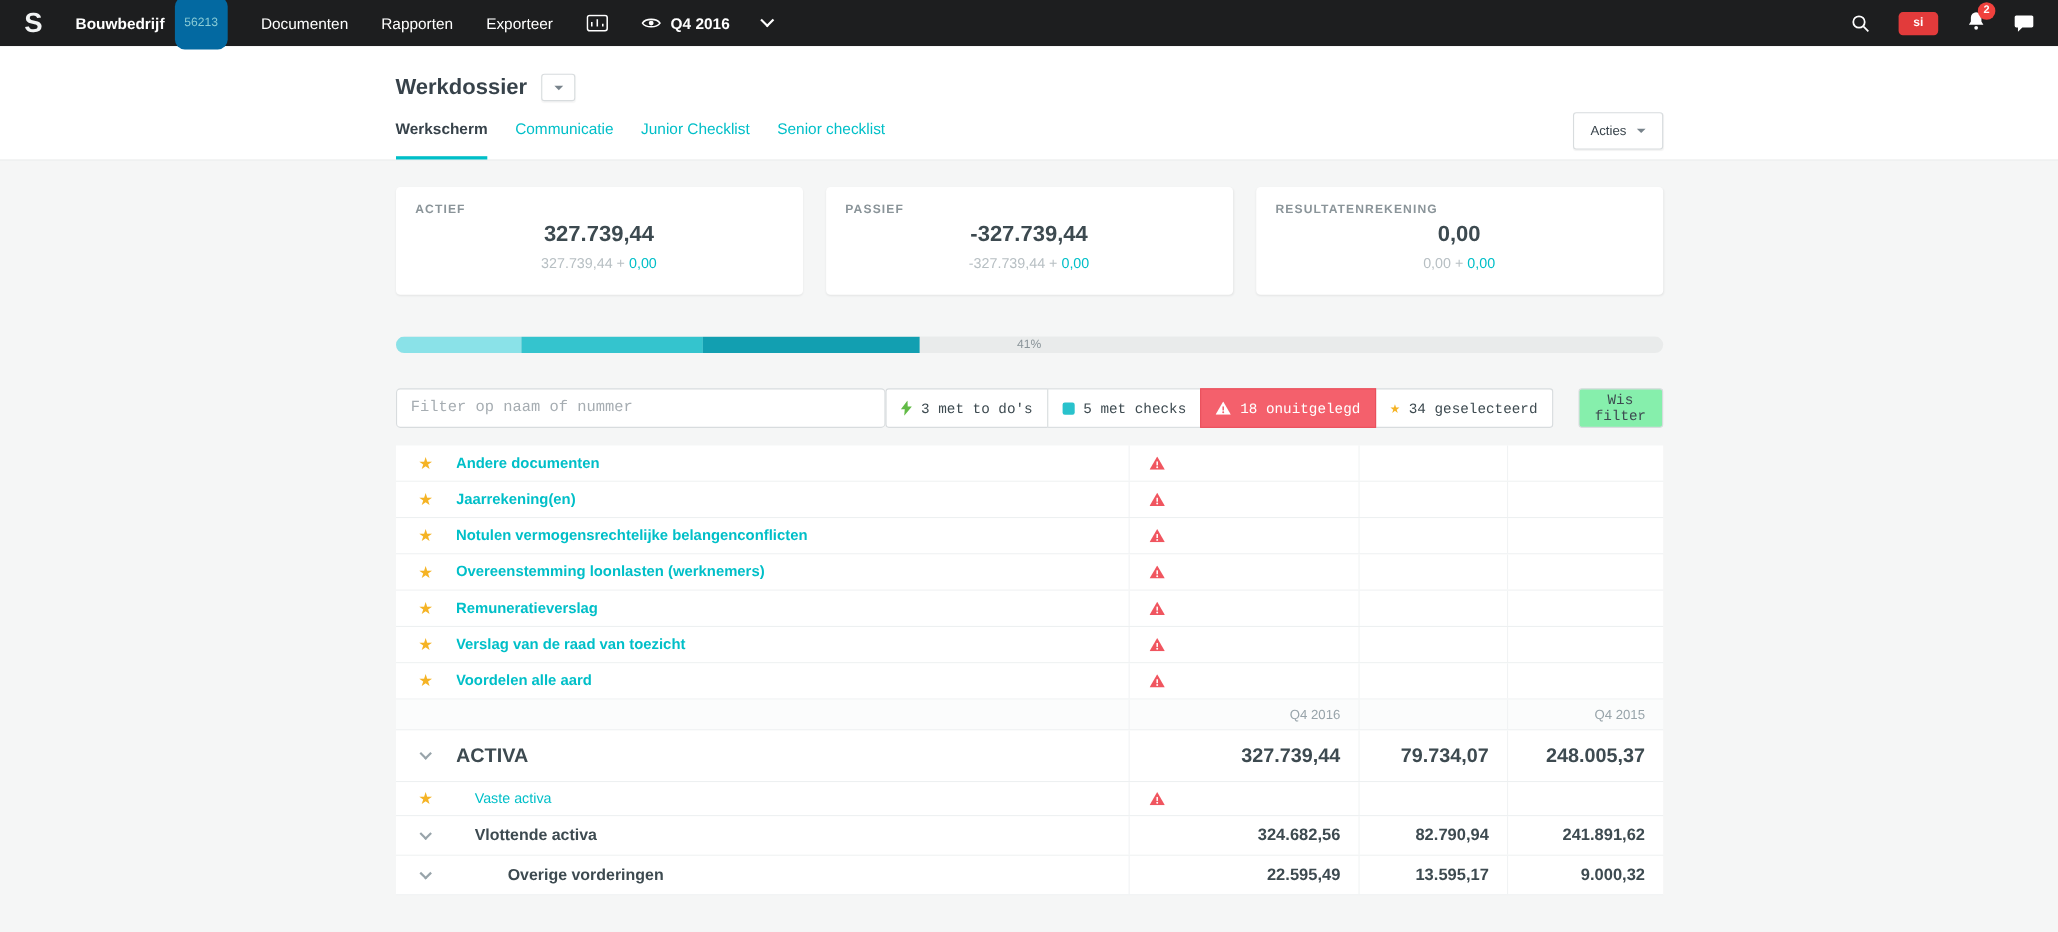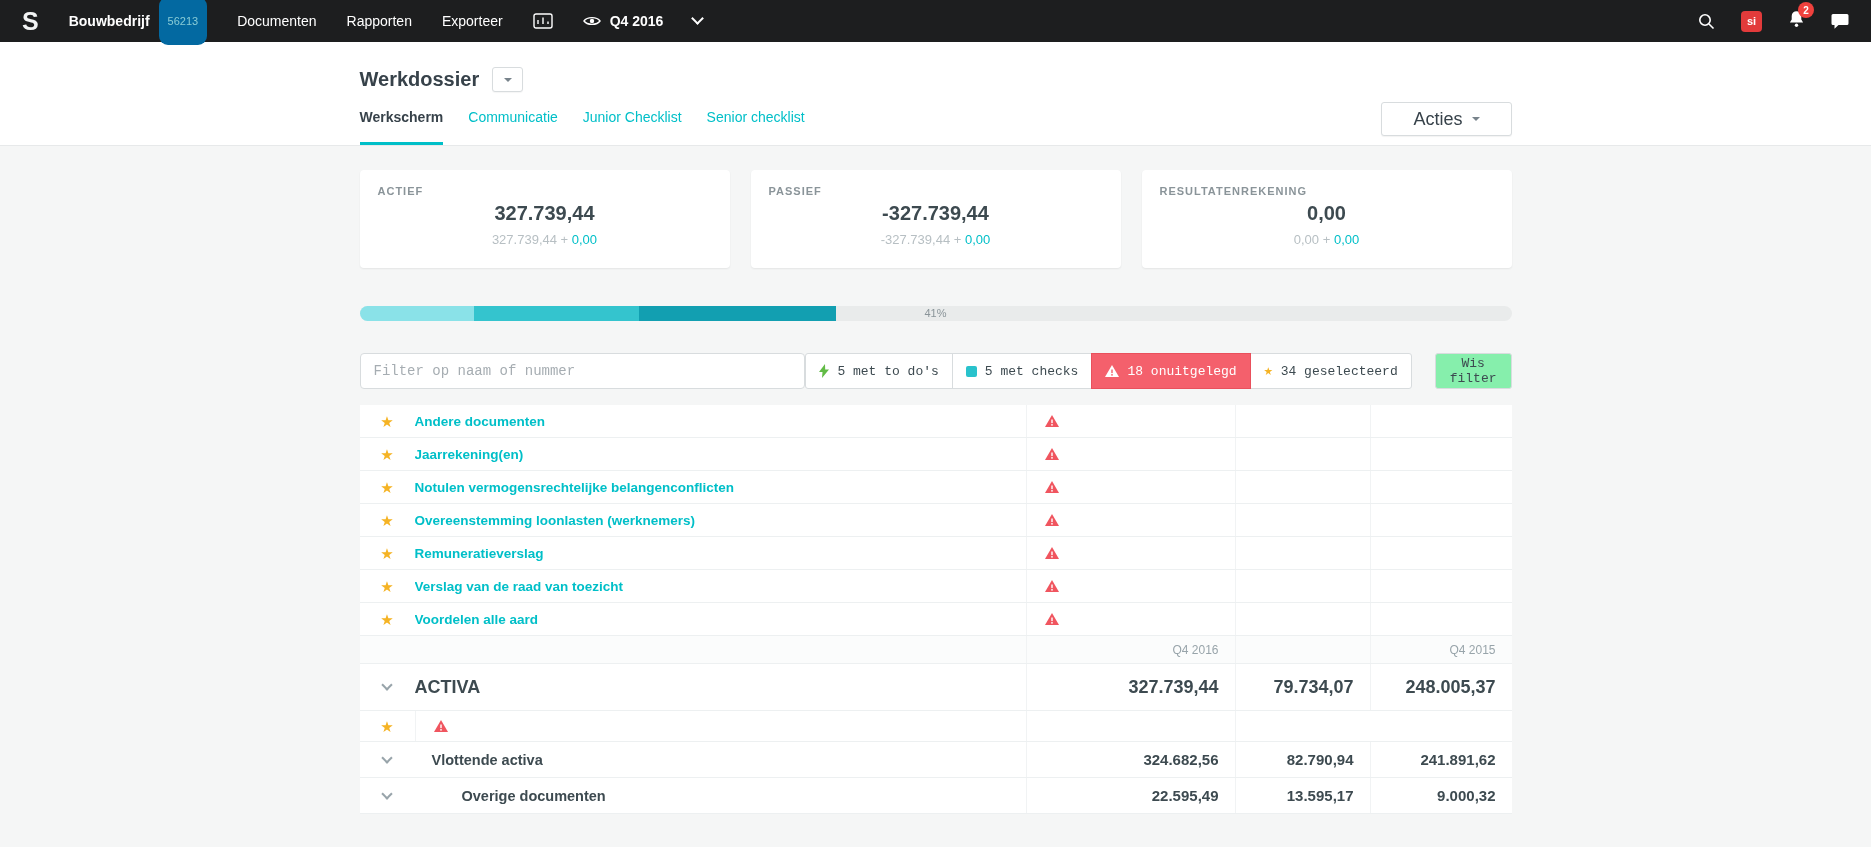--- a/index.html
+++ b/index.html
@@ -14,43 +14,43 @@
   .logo { color:#f2f4f4; font-size:25px; font-weight:bold; line-height:1; cursor:pointer; }
   .nav-company { display:flex; align-items:center; gap:9px; color:#fff; font-size:14px; font-weight:bold; }
   .pill-badge { background:#0369a1; color:#8accd6; font-size:11px; font-weight:normal;
     padding:18px 9px; border-radius:9px; }
   .nav-item { color:#fff; font-size:14px; }
   .nav-ico { display:flex; align-items:center; cursor:pointer; }
   .nav-period { display:flex; align-items:center; gap:9px; color:#fff; font-size:14px; font-weight:bold; }
   .nav-chev { width:9px; height:9px; border-right:2px solid #fff; border-bottom:2px solid #fff;
     transform:rotate(45deg); margin-top:-5px; cursor:pointer; }
   .nav-right { display:flex; align-items:center; gap:26px; }
-  .si-app { width:21px; height:21px; background:#e23b3b; color:#fff; border-radius:4px;
+  .si-app { width:36px; height:21px; background:#e23b3b; color:#fff; border-radius:4px;
     font-size:11px; font-weight:bold; display:flex; align-items:center; justify-content:center; cursor:pointer; }
   .bell-wrap { position:relative; cursor:pointer; }
   .bell-badge { position:absolute; top:-8px; right:-9px; background:#f0413d; color:#fff;
     font-size:10px; font-weight:bold; min-width:16px; height:16px; border-radius:8px;
     display:flex; align-items:center; justify-content:center; padding:0 4px; }
 
   
   .page-header { background:#fff; border-bottom:1px solid #e7e9ea; padding-top:25px; }
   .container { width:1152px; margin:0 auto; }
   .title-row { display:flex; align-items:center; gap:13px; }
   .page-title { font-size:20px; font-weight:bold; color:#37424a; }
   .mini-drop { height:25px; width:31px; background:#fff; border:1px solid #d8dcde; border-radius:3px;
     display:flex; align-items:center; justify-content:center; cursor:pointer;
     box-shadow:0 1px 1px rgba(0,0,0,0.04); }
   .caret { width:0; height:0; border-left:4px solid transparent; border-right:4px solid transparent;
     border-top:4px solid #78838b; }
   .tabs-row { display:flex; justify-content:space-between; align-items:flex-start; margin-top:17px; }
   .tabs { display:flex; gap:25px;align-items:center; }
   .tab { font-size:14px; color:#00bfc8; padding-bottom:20px; cursor:pointer; }
   .tab.active { color:#37424a; font-weight:bold; border-bottom:3px solid #00bfc8; padding-bottom:17px; }
-  .acties-btn { height:34px; padding:0 31px; background:#fff; border:1px solid #d8dcde; border-radius:3px;
-    font-size:18px; color:#37424a; display:flex; align-items:center; gap:9px; margin-top:-7px;
+  .acties-btn { height:34px; padding:0 15px; background:#fff; border:1px solid #d8dcde; border-radius:3px;
+    font-size:12px; color:#37424a; display:flex; align-items:center; gap:9px; margin-top:-7px;
     cursor:pointer; box-shadow:0 1px 1px rgba(0,0,0,0.05); font-family:inherit; }
 
   
   .content { padding-top:24px; }
   .cards { display:flex; gap:21px; }
   .card { flex:1; background:#fff; border-radius:4px; box-shadow:0 1px 2px rgba(0,0,0,0.07);
     height:98px; padding:15px 18px; }
   .card-title { font-size:11px; font-weight:bold; letter-spacing:1px; color:#8a9499; }
   .card-value { text-align:center; font-size:20px; font-weight:bold; color:#3d4a50; margin-top:5px; }
   .card-sub { text-align:center; font-size:13px; color:#b7bfc3; margin-top:7px; }
@@ -218,21 +218,21 @@
     </div>
 
     <div class="filter-row">
       <input class="filter-input" type="text" placeholder="Filter op naam of nummer" style="">
       <div class="filter-right">
         <div class="btn-group">
           <button class="fbtn">
             <svg width="10" height="14" viewBox="0 0 10 14">
               <path d="M6 0 L0 8 h3.5 L3 14 L10 5.5 H6.2 Z" fill="#62bb46"></path>
             </svg>
-            <span>5 met to do's</span>
+            <span>3 met to do's</span>
           </button>
           <button class="fbtn">
             <span class="sq-icon"></span>
             <span>5 met checks</span>
           </button>
           <button class="fbtn active">
             <svg width="14" height="12" viewBox="0 0 14 12">
               <path d="M7 0 L14 12 H0 Z" fill="#ffffff"></path>
               <rect x="6.3" y="4.5" width="1.4" height="3.6" fill="#f4606c"></rect>
               <circle cx="7" cy="9.8" r="0.9" fill="#f4606c"></circle>
@@ -375,20 +375,21 @@
         <div class="c-name"><span class="sec-name">ACTIVA</span></div>
         <div class="c-num sec-num">327.739,44</div>
         <div class="c-num sec-num">79.734,07</div>
         <div class="c-num sec-num">248.005,37</div>
       </div>
 
       <div class="row vaste-row">
         <div class="c-icon">
             <span class="star-glyph">★</span>
           </div>
+        <div class="c-name ind1"><a class="vaste-link">Vaste activa</a></div>
         <div class="c-num c-warn">
             <svg width="14" height="12" viewBox="0 0 14 12">
               <path d="M7 0 L14 12 H0 Z" fill="#f0555f"></path>
               <rect x="6.3" y="4.5" width="1.4" height="3.6" fill="#fff"></rect>
               <circle cx="7" cy="9.8" r="0.9" fill="#fff"></circle>
             </svg>
           </div>
         <div class="c-num"></div>
         <div class="c-num"></div>
       </div>
@@ -401,21 +402,21 @@
         <div class="c-num fin-num">324.682,56</div>
         <div class="c-num fin-num">82.790,94</div>
         <div class="c-num fin-num">241.891,62</div>
       </div>
 
 
       <div class="row fin-row">
         <div class="c-icon">
             <span class="chevron"></span>
           </div>
-        <div class="c-name ind3"><span class="fin-name">Overige documenten</span></div>
+        <div class="c-name ind3"><span class="fin-name">Overige vorderingen</span></div>
         <div class="c-num fin-num">22.595,49</div>
         <div class="c-num fin-num">13.595,17</div>
         <div class="c-num fin-num">9.000,32</div>
       </div>
 
     </div>
   </div>
 </main>
 
 </body></html>

